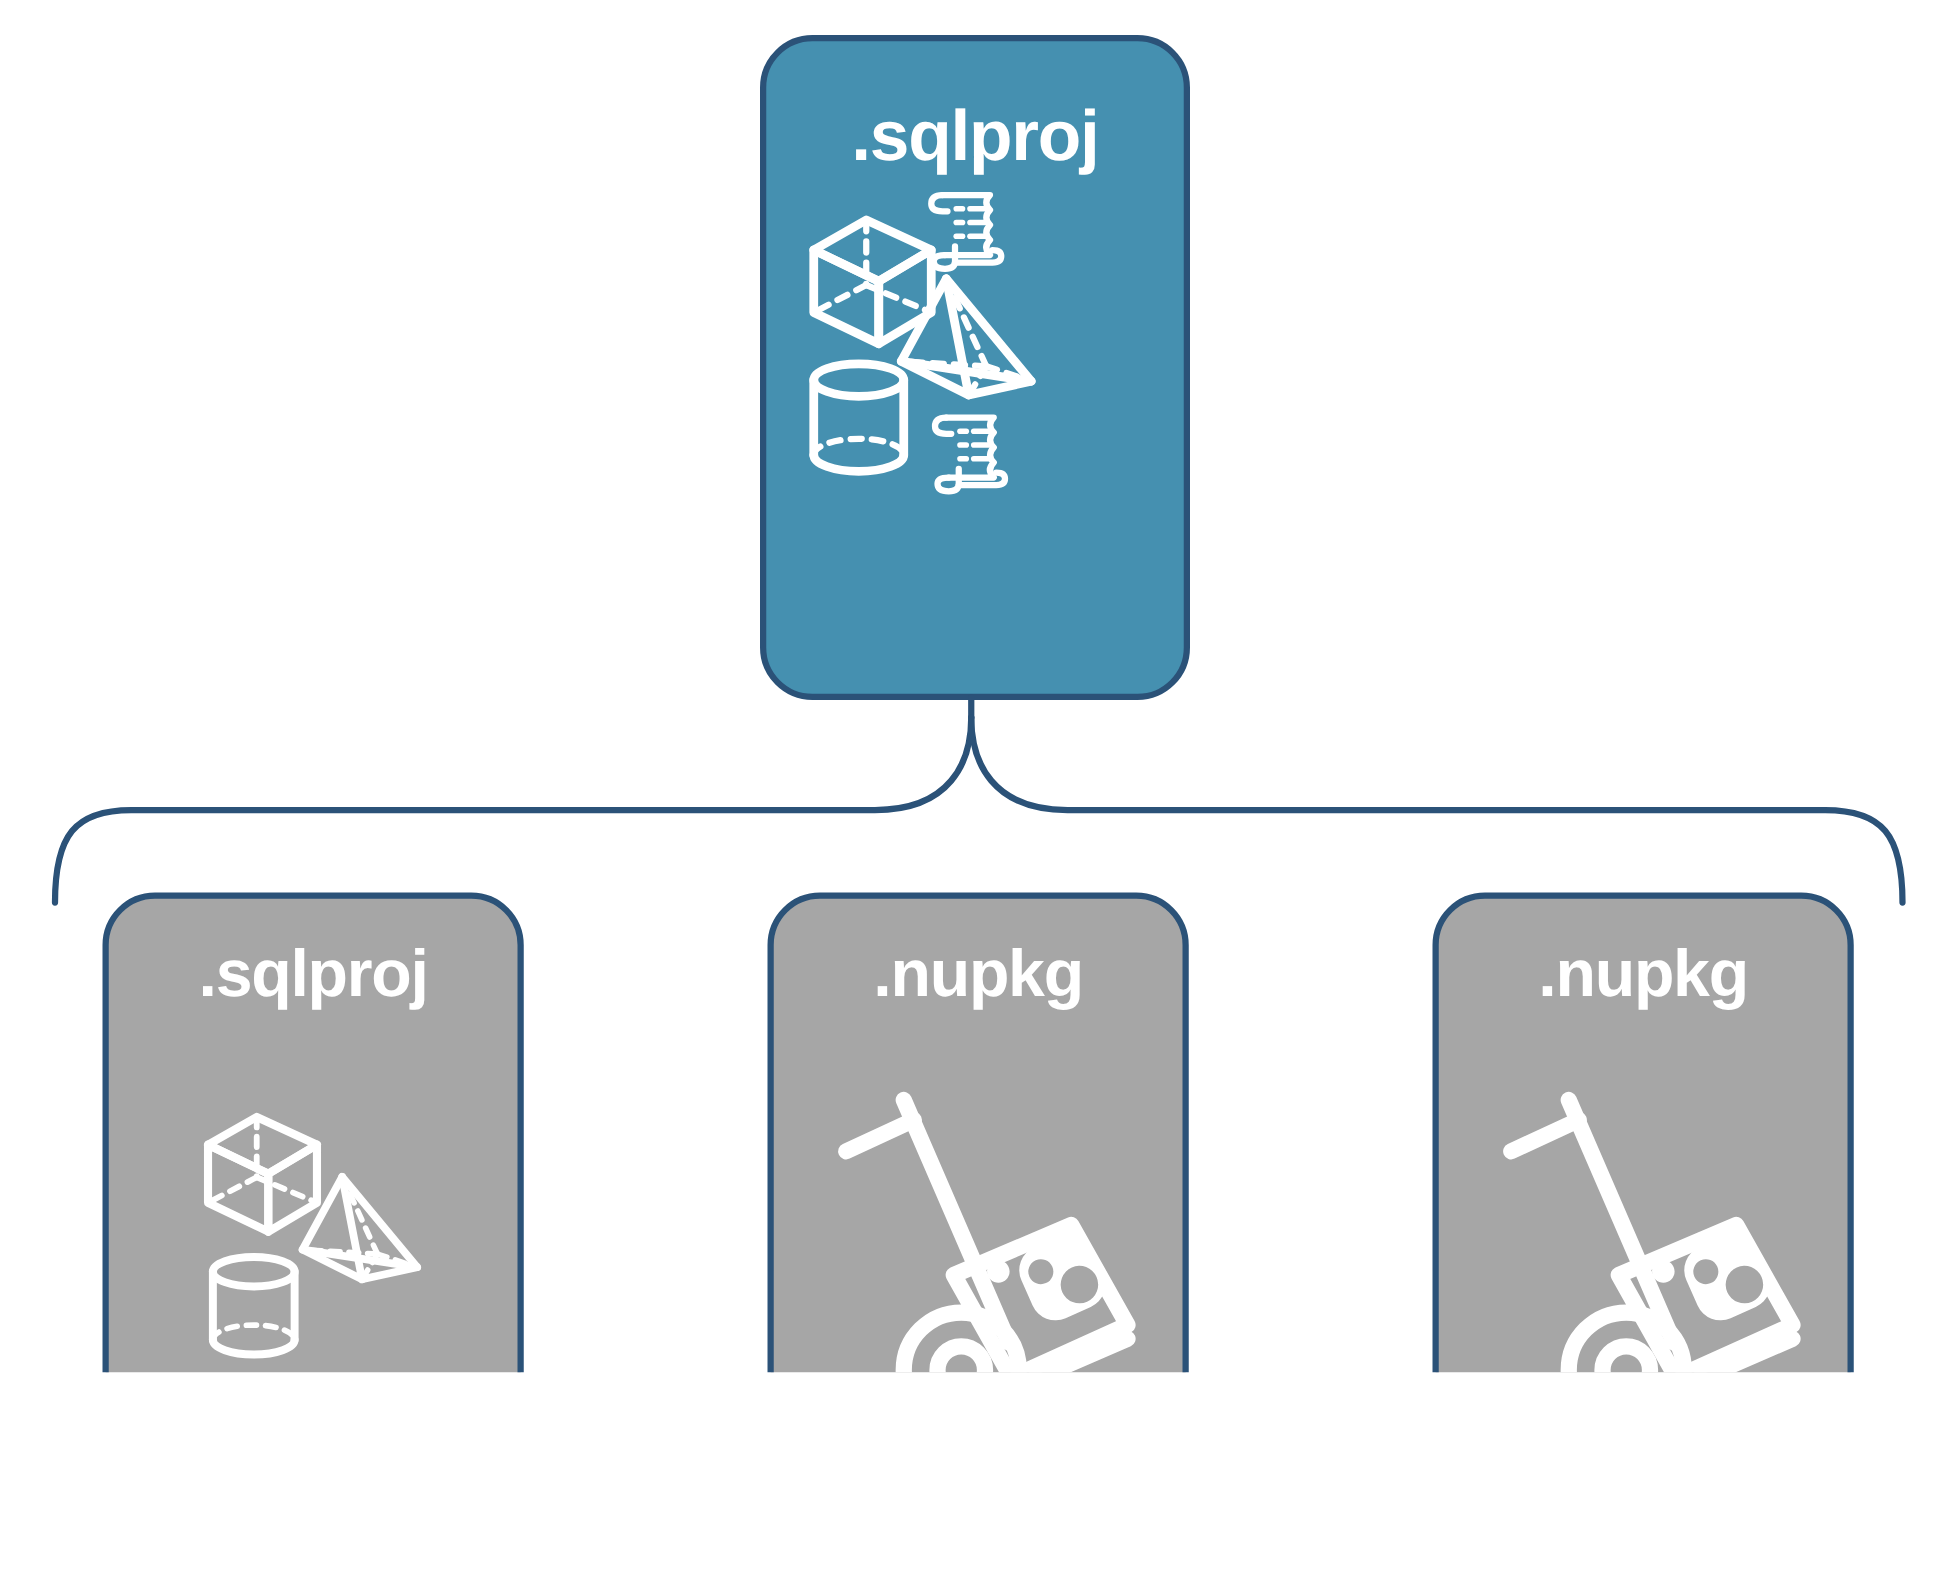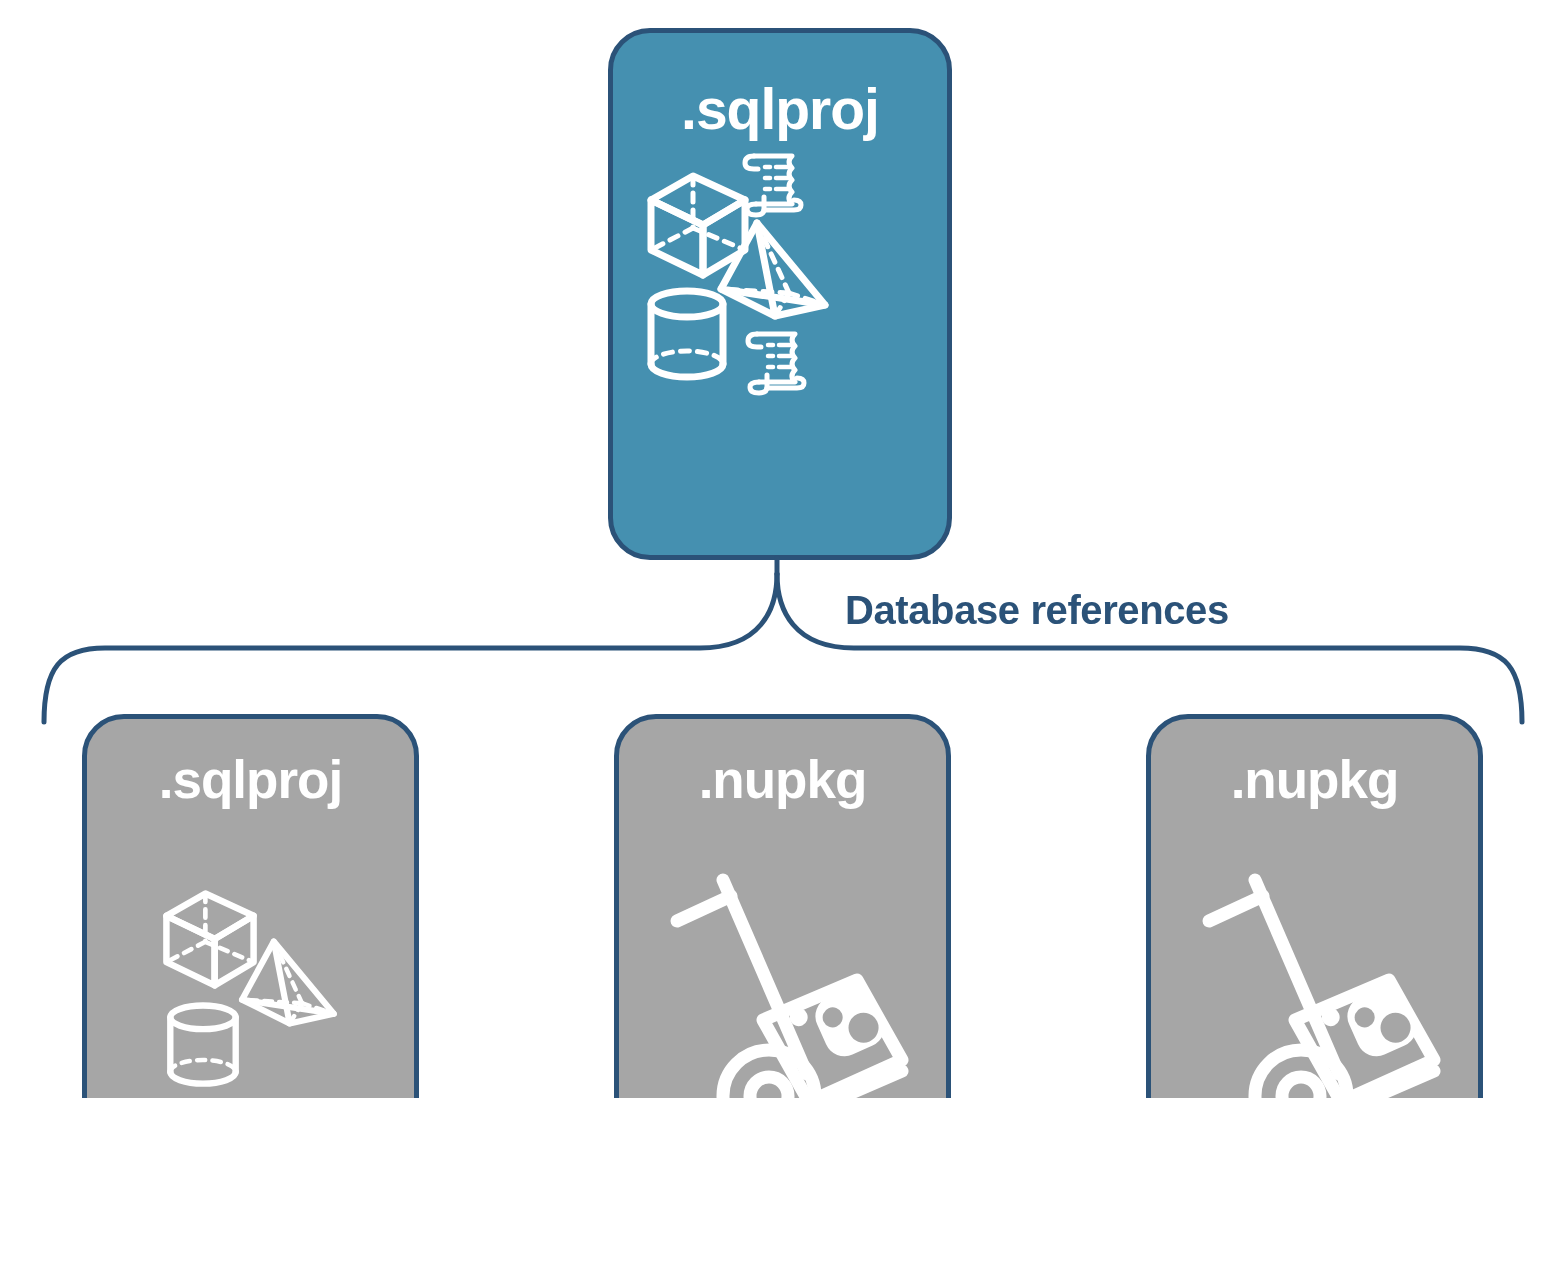--- a/index.html
+++ b/index.html
@@ -169,21 +169,20 @@
                C 777 70, 760 108, 700 108
                L 105 108
                C 60 108, 44 128, 44 182"></path>
       <path d="M777 34
                C 777 70, 794 108, 854 108
                L 1460 108
                C 1506 108, 1522 128, 1522 182"></path>
     </g>
   </svg>
 
-  <div id="connector-label">Database references</div>
 
   <div class="node secondary" id="node-ref-sqlproj">
     <div class="node-title">.sqlproj</div>
     <div class="node-art">
 
       <svg style="left:72px; top:82px;" width="102" height="102" viewBox="0 0 110 110">
         <g fill="none" stroke="#ffffff" stroke-width="7" stroke-linejoin="round" stroke-linecap="round">
           <path d="M8 30 L50 6 L102 30 L60 55 Z"></path>
           <path d="M8 30 L8 80 L60 105 L60 55 Z"></path>
           <path d="M60 55 L102 30 L102 80 L60 105 Z"></path>

